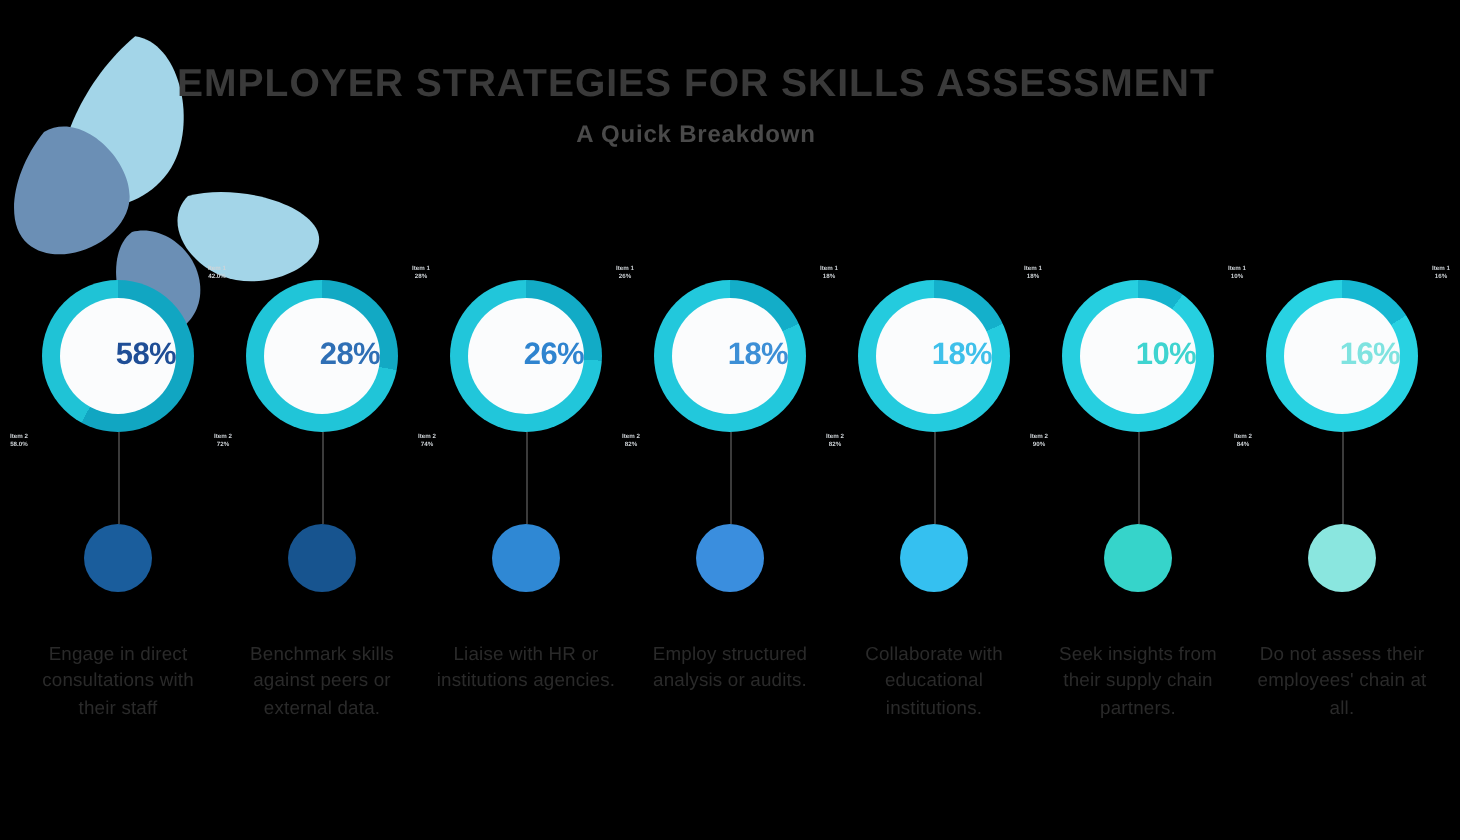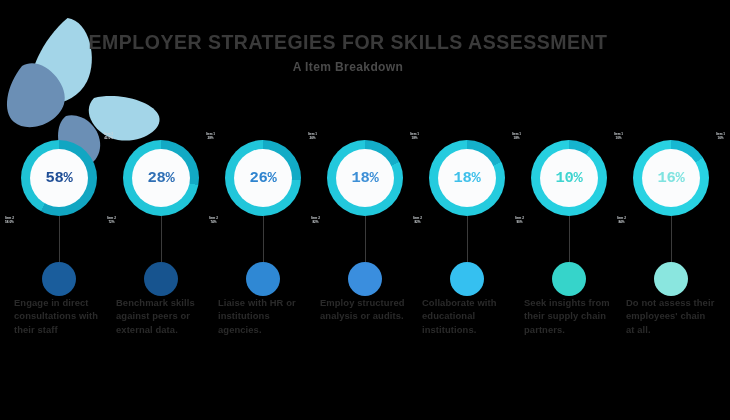--- a/index.html
+++ b/index.html
@@ -24,55 +24,55 @@
         box-sizing:border-box;}
   .col{width:90px;position:relative;display:flex;flex-direction:column;
        align-items:center;}
 
   
   .donut-wrap{position:relative;width:76px;height:76px;}
   .donut{width:76px;height:76px;border-radius:50%;
          display:flex;align-items:center;justify-content:center;
          position:relative;}
   .donut .hole{width:58px;height:58px;border-radius:50%;background:#fbfcfd;
-               display:flex;align-items:center;justify-content:center;
-               position:relative;z-index:2;font-family:Liberation Mono, monospace;}
+               display:flex;align-items:center;justify-content:flex-end;
+               position:relative;z-index:2;}
   .pct{font-size:15.5px;font-weight:bold;letter-spacing:-.3px;}
 
   
   .micro{position:absolute;font-size:3.1px;font-weight:bold;
          line-height:1.35;text-align:center;white-space:nowrap;z-index:3;}
   .micro .mv{display:block;}
   .micro.m1{top:-8px;right:-16px;color:#cfd4d8;}
   .micro.m2{bottom:-8px;left:-16px;color:#cfd4d8;}
 
   
   .connector{width:1px;height:46px;background:#3b3b3b;}
   .dot{width:34px;height:34px;border-radius:50%;}
 
   
-  .caption{font-size:9.4px;font-weight:bold;
-           line-height:1.42;text-align:left;color:#2a2a2a;
+  .caption{margin-top:24px;font-size:9.4px;font-weight:normal;
+           line-height:1.42;text-align:center;color:#2a2a2a;
            letter-spacing:.1px;}
 </style>
 </head>
 <body>
 
 <div id="stage">
 
   <svg class="butterfly" viewBox="0 0 190 165">
     <path d="M62 18 C40 42 28 82 38 98 C50 114 82 102 90 78 C98 54 84 18 62 18 Z" fill="#a3d5e8" transform="rotate(8 64 58)"></path>
     <path d="M22 66 C6 86 2 112 14 122 C28 134 58 124 64 104 C70 84 42 54 22 66 Z" fill="#6b8fb5"></path>
     <path d="M94 98 C116 92 150 100 158 114 C166 128 142 144 118 140 C96 136 80 112 94 98 Z" fill="#a3d5e8"></path>
     <path d="M66 116 C80 112 98 124 100 142 C102 160 86 172 72 166 C58 160 52 126 66 116 Z" fill="#6b8fb5"></path>
   </svg>
 
   <div class="header">
     <div class="title">EMPLOYER STRATEGIES FOR SKILLS ASSESSMENT</div>
-    <div class="subtitle">A Item Breakdown</div>
+    <div class="subtitle">A Quick Breakdown</div>
   </div>
 
   <div class="cols" id="cols">
       <div class="col">
         <div class="donut-wrap">
           <div class="donut" style="background: conic-gradient(rgb(17, 166, 194) 0deg, rgb(17, 166, 194) 208.8deg, rgb(31, 195, 214) 208.8deg, rgb(31, 195, 214) 360deg);">
             <div class="hole">
               <span class="pct" style="color: rgb(31, 78, 150);">58%</span>
             </div>
           </div>

